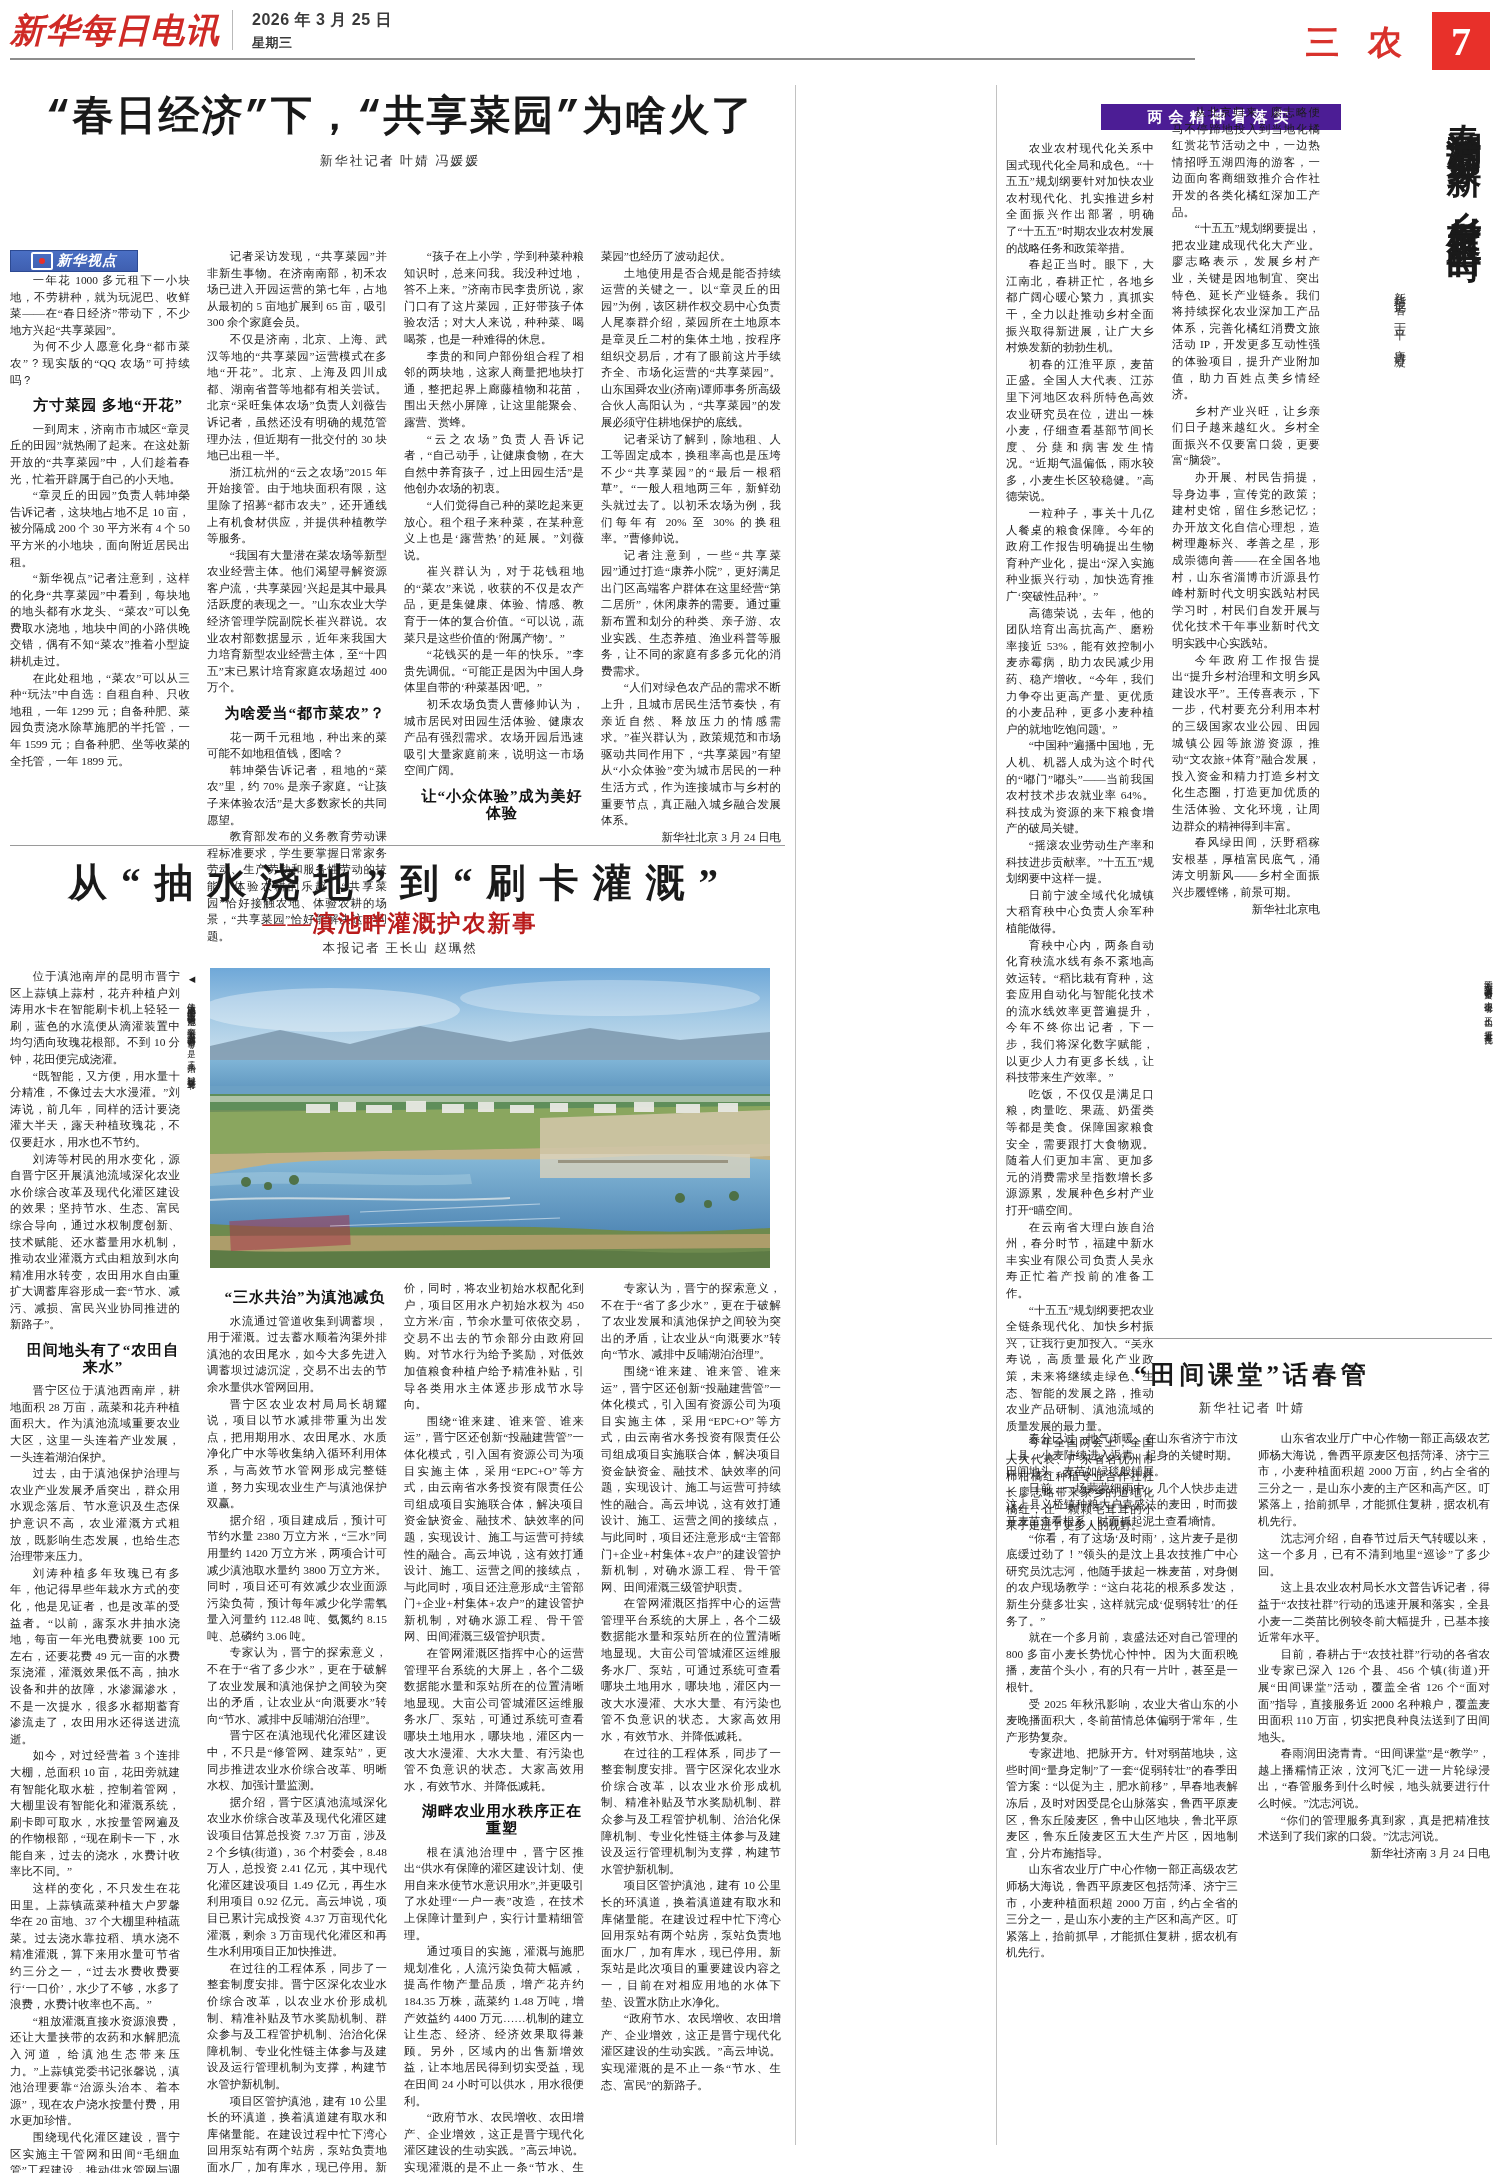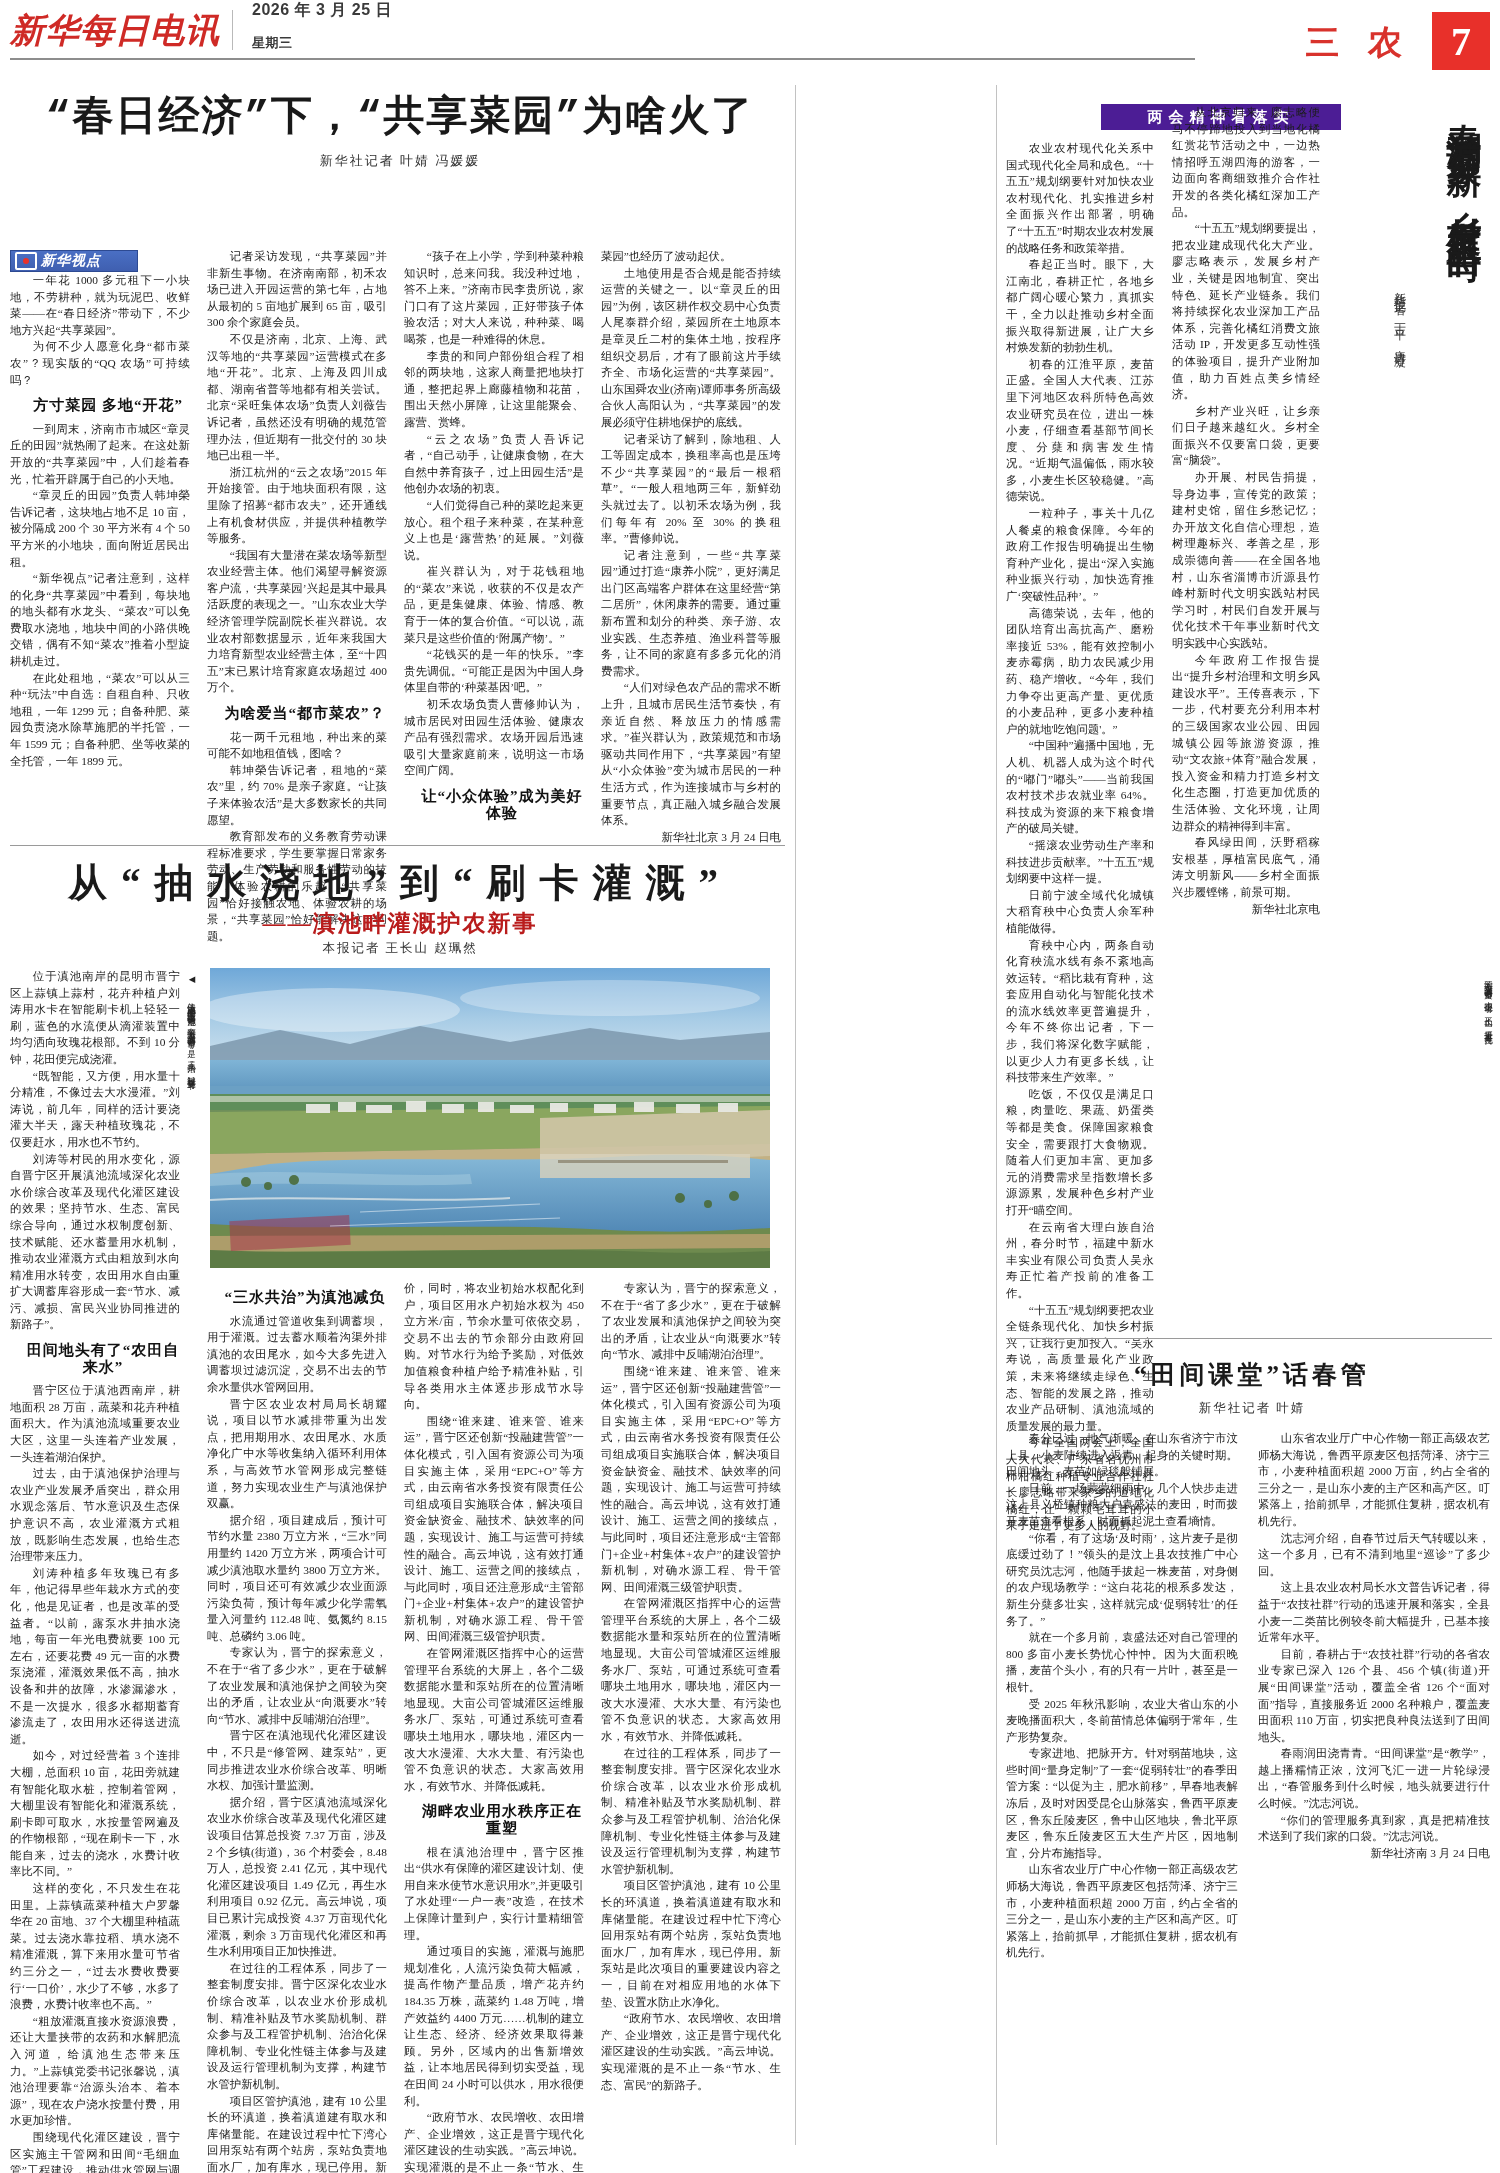--- a/index.html
+++ b/index.html
@@ -17,21 +17,21 @@
   .masthead{position:absolute;left:0;top:0;width:1500px;height:62px;}
   .mh-logo{
     position:absolute;left:10px;top:8px;
     font-family:"Liberation Serif",serif;
     font-weight:bold;font-style:italic;
     font-size:34px;letter-spacing:1px;
     color:#cf2a26;
     white-space:nowrap;
   }
   .mh-divider{position:absolute;left:232px;top:10px;width:1px;height:40px;background:#b9b9b9;}
-  .mh-date{position:absolute;left:252px;top:0;font-family:"Liberation Sans",sans-serif;font-size:16px;color:#3a3a3a;font-weight:bold;letter-spacing:.5px;}
+  .mh-date{position:absolute;left:252px;top:10px;font-family:"Liberation Sans",sans-serif;font-size:16px;color:#3a3a3a;font-weight:bold;letter-spacing:.5px;}
   .mh-weekday{position:absolute;left:252px;top:34px;font-family:"Liberation Sans",sans-serif;font-size:13px;color:#3a3a3a;font-weight:bold;letter-spacing:.5px;}
   .mh-rule{position:absolute;left:10px;top:58px;width:1185px;height:2px;background:#8d8d8d;}
   .mh-section{
     position:absolute;right:88px;top:20px;
     font-size:34px;color:#d8322c;font-weight:bold;letter-spacing:10px;
     font-family:"Liberation Serif",serif;
     white-space:nowrap;
   }
   .mh-pagebox{
     position:absolute;right:10px;top:12px;width:58px;height:58px;
@@ -65,21 +65,21 @@
   .a1-byline{
     position:absolute;left:18px;top:152px;width:764px;
     text-align:center;font-size:13px;color:#333;letter-spacing:2px;
   }
   .badge-xinhua{
     position:absolute;left:10px;top:250px;
     width:128px;height:22px;
     background:linear-gradient(180deg,#4a6fc4 0%,#3f5fb0 100%);
     border:1px solid #2d4a92;
     display:flex;align-items:center;gap:4px;
-    padding-left:4px;box-sizing:border-box;
+    padding-left:20px;box-sizing:border-box;
   }
   .badge-cam{
     width:18px;height:14px;border:2px solid #fff;border-radius:2px;
     display:flex;align-items:center;justify-content:center;flex:none;
   }
   .badge-cam i{display:block;width:6px;height:6px;border-radius:50%;background:#e8302a;}
   .badge-txt{
     color:#fff;font-weight:bold;font-style:italic;font-size:14px;letter-spacing:1px;
     font-family:"Liberation Serif",serif;white-space:nowrap;
   }

